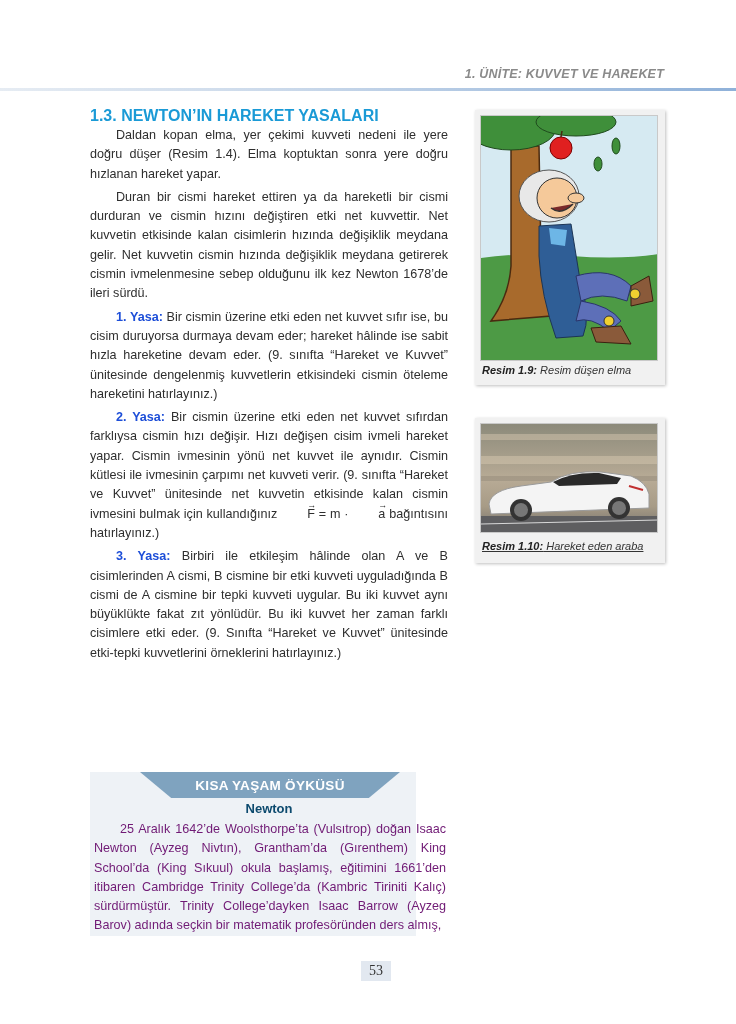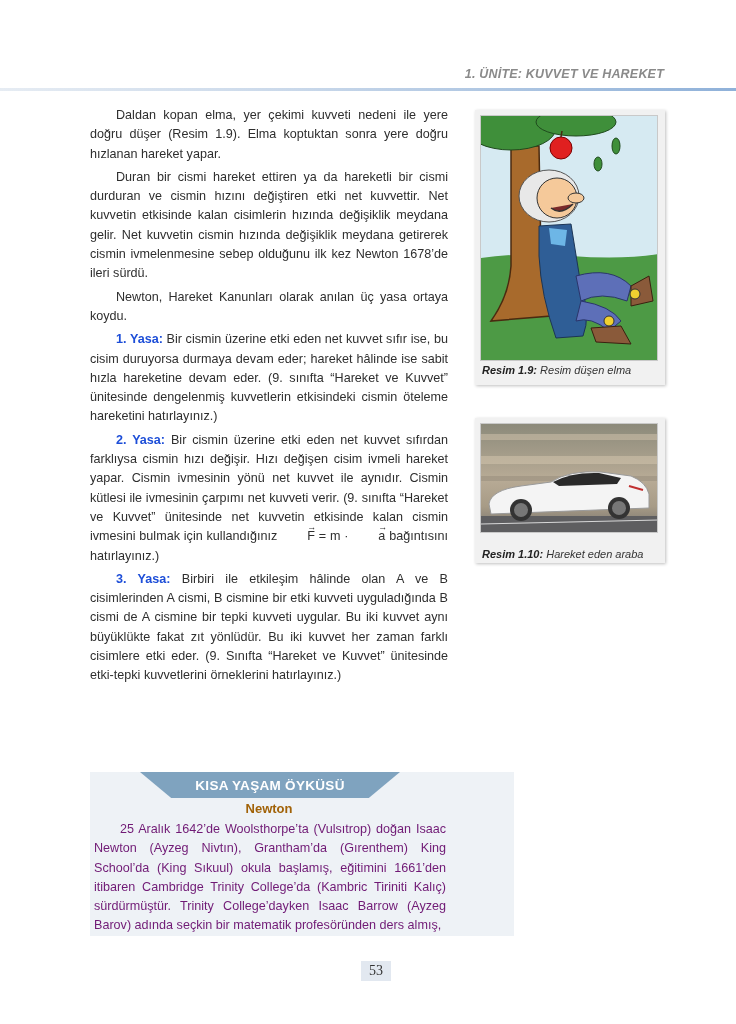--- a/index.html
+++ b/index.html
@@ -23,74 +23,74 @@
     font-size: 12.6px; line-height: 19.3px; text-align: justify; text-indent: 26px;
     margin-bottom: 4px; color: #2e2e2e;
   }
   .para b { color: #1d4ed8; }
   .vec { position: relative; display: inline-block; }
   .vec::before {
     content: "\2192"; position: absolute; top: -9px; left: 0; font-size: 9px;
   }
 
   .bio-box {
-    position: absolute; left: 90px; top: 772px; width: 424px; height: 164px;
+    position: absolute; left: 90px; top: 772px; width: 326px; height: 164px;
     background: #eef2f6;
   }
   .bio-banner {
     position: absolute; left: 50px; top: 0; width: 260px; height: 26px;
     background: #7fa3bf;
     clip-path: polygon(0 0, 100% 0, 88% 100%, 12% 100%);
     border-radius: 0 0 16px 16px;
     color: #ffffff; font-weight: bold; font-size: 13.5px;
     display: flex; align-items: center; justify-content: center; letter-spacing: 0.3px;
   }
   .bio-name {
     position: absolute; left: 0; top: 29px; width: 358px; text-align: center;
-    font-weight: bold; font-size: 13px; color: #a16207;
+    font-weight: bold; font-size: 13px; color: #0c4a6e;
   }
   .bio-text {
     position: absolute; left: 4px; top: 48px; width: 352px;
     font-size: 12.6px; line-height: 19.3px; text-align: justify; text-indent: 26px; color: #701a75;
   }
 
   .figure {
     position: absolute; background: #f1f1f1;
     box-shadow: 1px 1px 3px rgba(0,0,0,0.25);
   }
   .fig1 { left: 475px; top: 110px; width: 190px; height: 275px; }
   .fig2 { left: 475px; top: 418px; width: 190px; height: 145px; }
   .fig-img { position: absolute; left: 5px; top: 5px; border: 1px solid #c9c9c9; overflow: hidden; }
   .fig1 .fig-img { width: 178px; height: 246px; }
   .fig2 .fig-img { width: 178px; height: 110px; }
   .caption {
     position: absolute; left: 7px; font-size: 11px; font-style: italic; color: #333;
   }
   .fig1 .caption { top: 254px; }
-  .fig2 .caption { top: 130px; }
+  .fig2 .caption { top: 122px; text-decoration: underline; }
   .caption b { font-weight: bold; color: #222; }
 
   .page-number {
     position: absolute; left: 361px; top: 961px; width: 30px; height: 20px;
     background: #e2e8f0; border-radius: 0;
     font-family: "Liberation Serif", serif; font-size: 14px; color: #333;
     display: flex; align-items: center; justify-content: center;
   }
 </style>
 </head>
 <body>
 
 <div class="header-line"></div>
 <div class="header-title">1. ÜNİTE: KUVVET VE HAREKET</div>
 
 <div class="main-col">
+  <div class="section-title">1.3. NEWTON’IN HAREKET YASALARI</div>
 
-  <p class="para">Daldan kopan elma, yer çekimi kuvveti nedeni ile yere doğru düşer (Resim 1.9). Elma koptuktan sonra yere doğru hızlanan hareket yapar.</p>
+  <p class="para">Daldan kopan elma, yer çekimi kuvveti nedeni ile yere doğru düşer (Resim 1.4). Elma koptuktan sonra yere doğru hızlanan hareket yapar.</p>
   <p class="para">Duran bir cismi hareket ettiren ya da hareketli bir cismi durduran ve cismin hızını değiştiren etki net kuvvettir. Net kuvvetin etkisinde kalan cisimlerin hızında değişiklik meydana gelir. Net kuvvetin cismin hızında değişiklik meydana getirerek cismin ivmelenmesine sebep olduğunu ilk kez Newton 1678’de ileri sürdü.</p>
-  <p class="para">Newton, Hareket Kanunları olarak anılan üç yasa ortaya koydu.</p>
 
   <p class="para">
     <b>1. Yasa:</b><span> Bir cismin üzerine etki eden net kuvvet sıfır ise, bu cisim duruyorsa durmaya devam eder; hareket hâlinde ise sabit hızla hareketine devam eder. (9. sınıfta “Hareket ve Kuvvet” ünitesinde dengelenmiş kuvvetlerin etkisindeki cismin öteleme hareketini hatırlayınız.)</span>
   </p>
   <p class="para">
     <b>2. Yasa:</b><span> Bir cismin üzerine etki eden net kuvvet sıfırdan farklıysa cismin hızı değişir. Hızı değişen cisim ivmeli hareket yapar. Cismin ivmesinin yönü net kuvvet ile aynıdır. Cismin kütlesi ile ivmesinin çarpımı net kuvveti verir. (9. sınıfta “Hareket ve Kuvvet” ünitesinde net kuvvetin etkisinde kalan cismin ivmesini bulmak için kullandığınız </span><span class="vec">F</span><span> = m · </span><span class="vec">a</span><span> bağıntısını hatırlayınız.)</span>
   </p>
   <p class="para">
     <b>3. Yasa:</b><span> Birbiri ile etkileşim hâlinde olan A ve B cisimlerinden A cismi, B cismine bir etki kuvveti uyguladığında B cismi de A cismine bir tepki kuvveti uygular. Bu iki kuvvet aynı büyüklükte fakat zıt yönlüdür. Bu iki kuvvet her zaman farklı cisimlere etki eder. (9. Sınıfta “Hareket ve Kuvvet” ünitesinde etki-tepki kuvvetlerini örneklerini hatırlayınız.)</span>
   </p>

